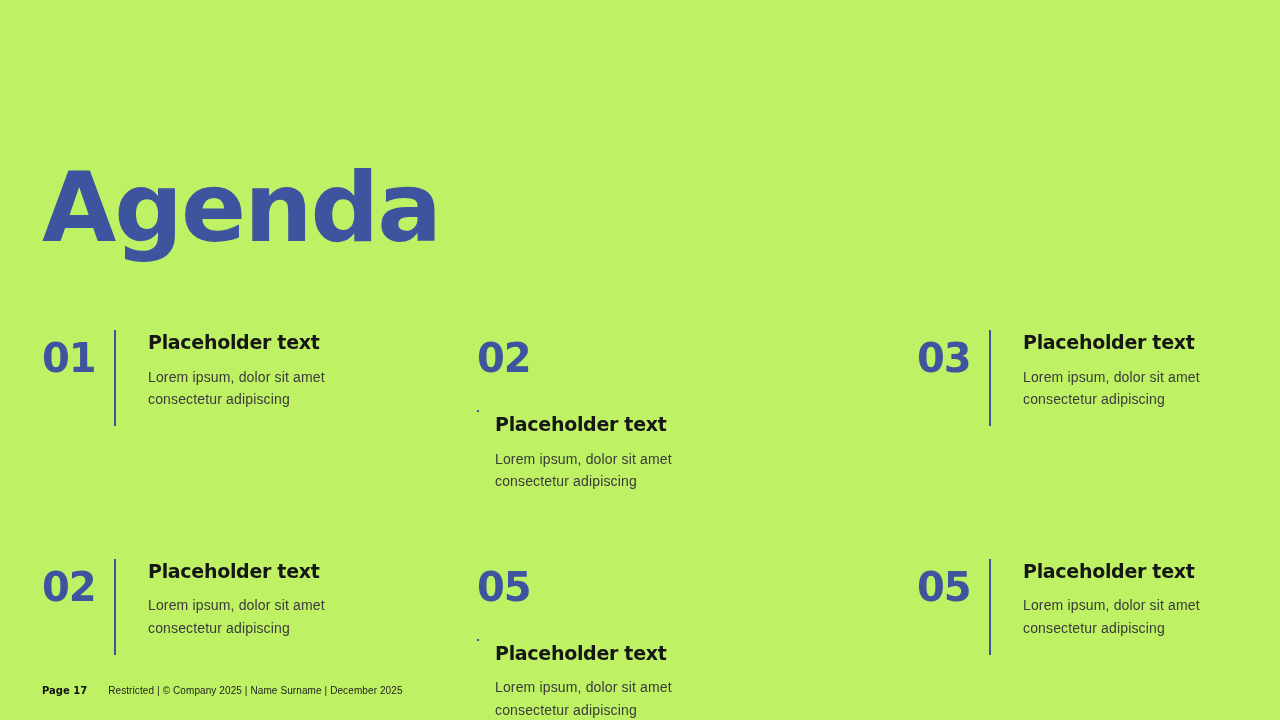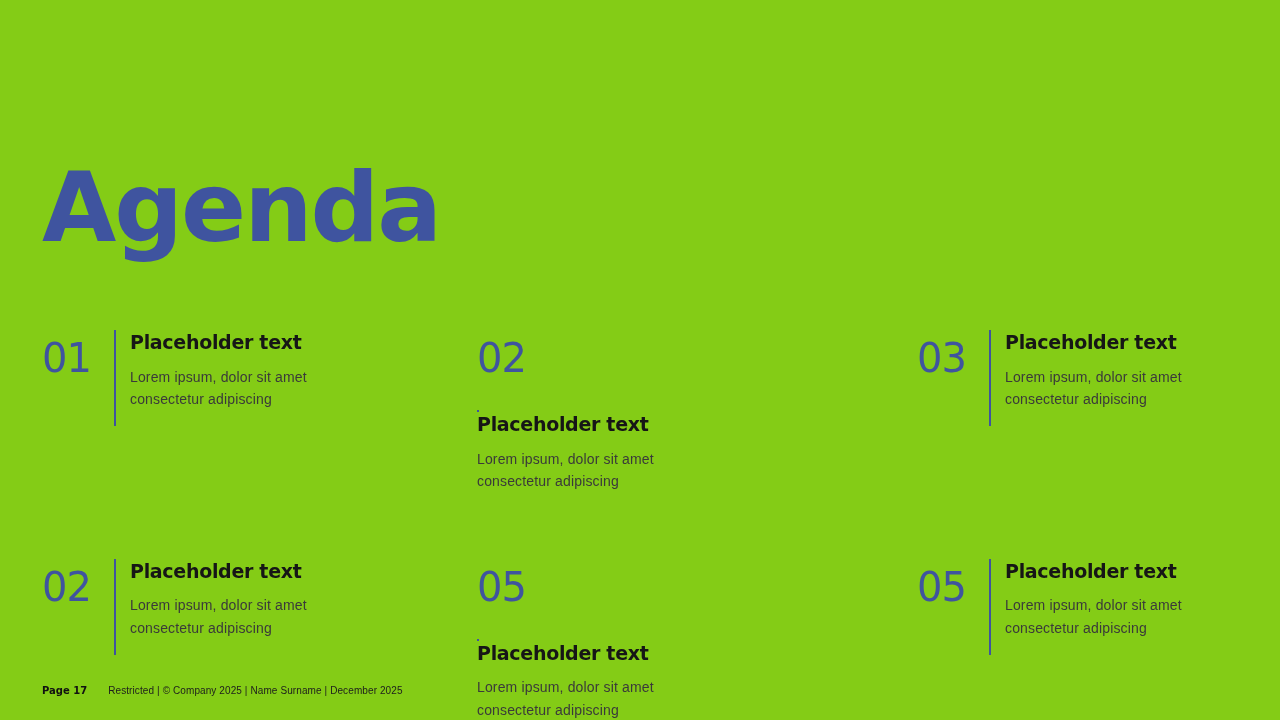--- a/index.html
+++ b/index.html
@@ -4,21 +4,21 @@
 <style>
   html, body {
     margin: 0;
     padding: 0;
     background: #ffffff;
   }
   .slide {
     position: relative;
     width: 1280px;
     height: 720px;
-    background: #84cc16;
+    background: #bef264;
     overflow: hidden;
     font-family: "Liberation Sans", sans-serif;
   }
 
   
   .slide-title {
     position: absolute;
     left: 42px;
     top: 160px;
     font-family: "DejaVu Sans", sans-serif;
@@ -56,21 +56,21 @@
     flex-direction: column;
   }
   .agenda-item:nth-child(3) {
     width: 321px;
     justify-content: center;
   }
 
   .item-number {
     font-family: "DejaVu Sans", sans-serif;
     font-size: 40px;
-    font-weight: 400;
+    font-weight: 700;
     letter-spacing: -1px;
     color: #3F549F;
     line-height: 1;
     padding-top: 8px;
     width: 72px;
     flex: 0 0 72px;
     white-space: nowrap;
   }
 
   .item-divider {
@@ -78,20 +78,21 @@
     flex: 0 0 2px;
     height: 96px;
     background: #3F549F;
     margin-right: 14px;
   }
 
   .item-body {
     flex: 1 1 auto;
     min-width: 0;
     padding-top: 2px;
+    margin-left: 18px;
   }
 
   .item-heading {
     font-family: "DejaVu Sans", sans-serif;
     font-size: 19px;
     font-weight: 700;
     color: #161616;
     line-height: 1.15;
     letter-spacing: -0.3px;
     margin: 0 0 12px 0;

